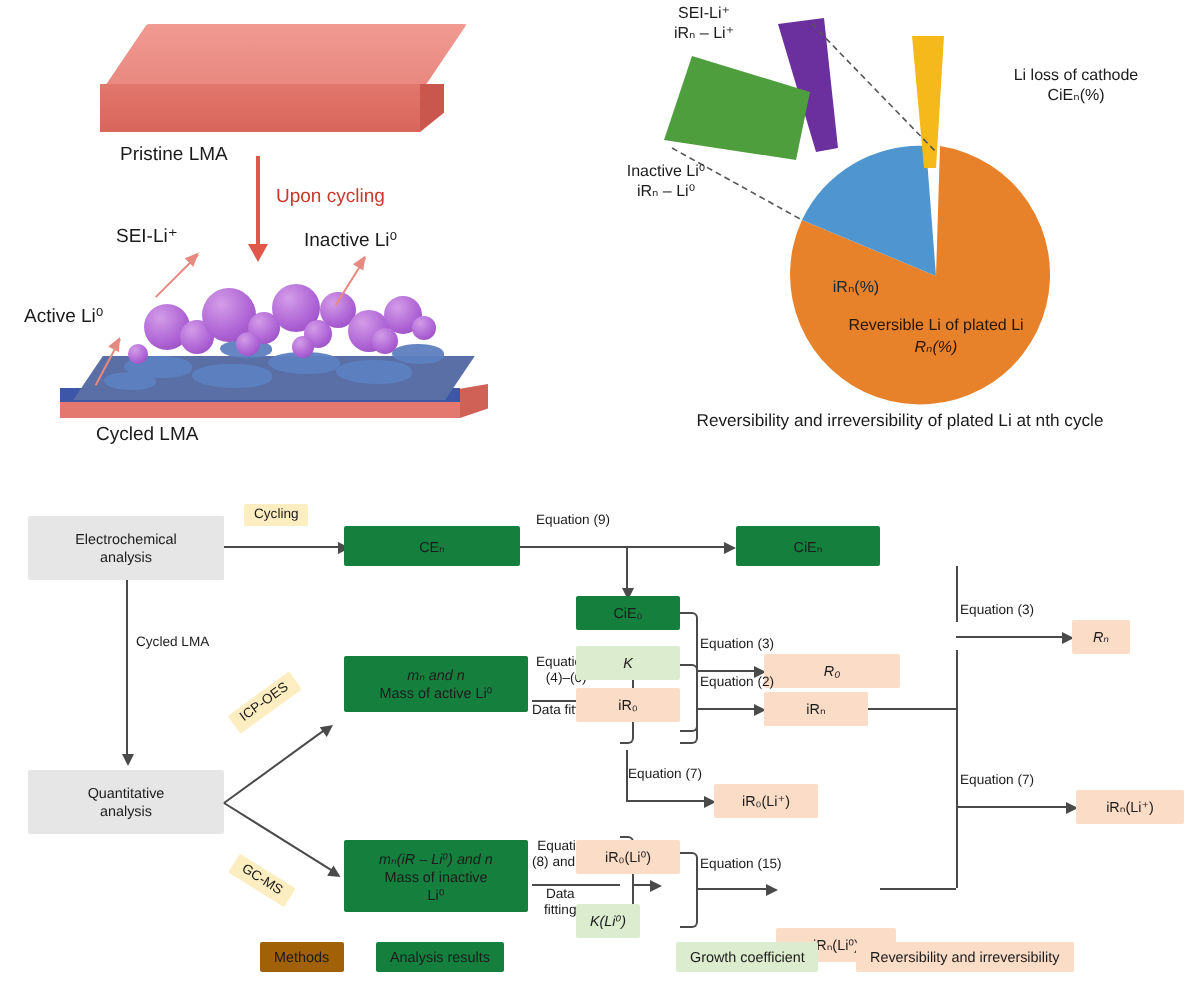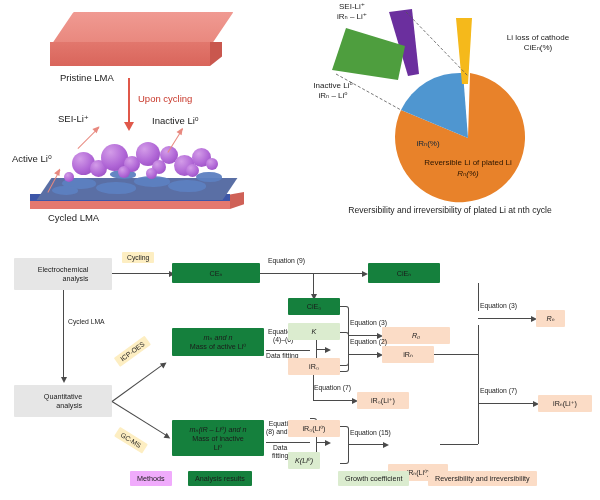--- a/index.html
+++ b/index.html
@@ -79,28 +79,28 @@
   .panelB{position:absolute;left:300px;top:0;width:300px;height:232px;}
   .pie-caption{
     position:absolute;left:0;top:205px;width:300px;text-align:center;
     font-size:8.6px;
   }
 
   
   .panelC{position:absolute;left:0;top:240px;width:600px;height:260px;}
   .box{
     position:absolute;display:flex;align-items:center;justify-content:center;
-    text-align:right;font-size:7.2px;line-height:1.25;
+    text-align:center;font-size:7.2px;line-height:1.25;
     padding:2px 3px;box-sizing:border-box;border-radius:1px;
   }
   .b-grey{background:#e6e6e6;}
   .b-blue{background:#15803d;}
   .b-peach{background:#fbdcc6;}
   .b-green{background:#dbeccf;}
-  .b-yellow{background:#f0abfc;}
+  .b-yellow{background:#a16207;}
   .tag{
     position:absolute;background:#fdeec2;font-size:6.8px;
     padding:2px 5px;white-space:nowrap;border-radius:1px;
   }
   .eqt{position:absolute;font-size:6.8px;white-space:nowrap;}
   .ln{position:absolute;background:#4a4a4a;}
   .lnh{height:1px;}
   .lnv{width:1px;}
   .ah-r:after{
     content:"";position:absolute;right:-5px;top:-2.5px;
@@ -265,21 +265,21 @@
     <div class="eqt" style="left:268px;top:88px;text-align:center;white-space:pre-line;line-height:1.15;">Equations
 (4)–(6)</div>
     <div class="ln lnh" style="left:266px;top:110px;width:44px;"></div>
     <div class="eqt" style="left:266px;top:112px;">Data fitting</div>
     <div class="brace-r" style="left:310px;top:88px;width:6px;height:42px;"></div>
     <div class="ln lnh ah-r" style="left:316px;top:109px;width:10px;"></div>
 
     <div class="box b-green" style="left:288px;top:83px;width:52px;height:17px;">
       <span style="font-style:italic;">K</span>
     </div>
-    <div class="box b-peach" style="left:288px;top:118px;width:52px;height:17px;">
+    <div class="box b-peach" style="left:288px;top:104px;width:52px;height:17px;">
       <span>iR₀</span>
     </div>
 
     <div class="brace-r" style="left:340px;top:66px;width:8px;height:58px;"></div>
     <div class="ln lnh ah-r" style="left:348px;top:95px;width:30px;"></div>
     <div class="eqt" style="left:350px;top:79px;">Equation (3)</div>
     <div class="box b-peach" style="left:382px;top:87px;width:68px;height:17px;">
       <span style="font-style:italic;">R₀</span>
     </div>
 

